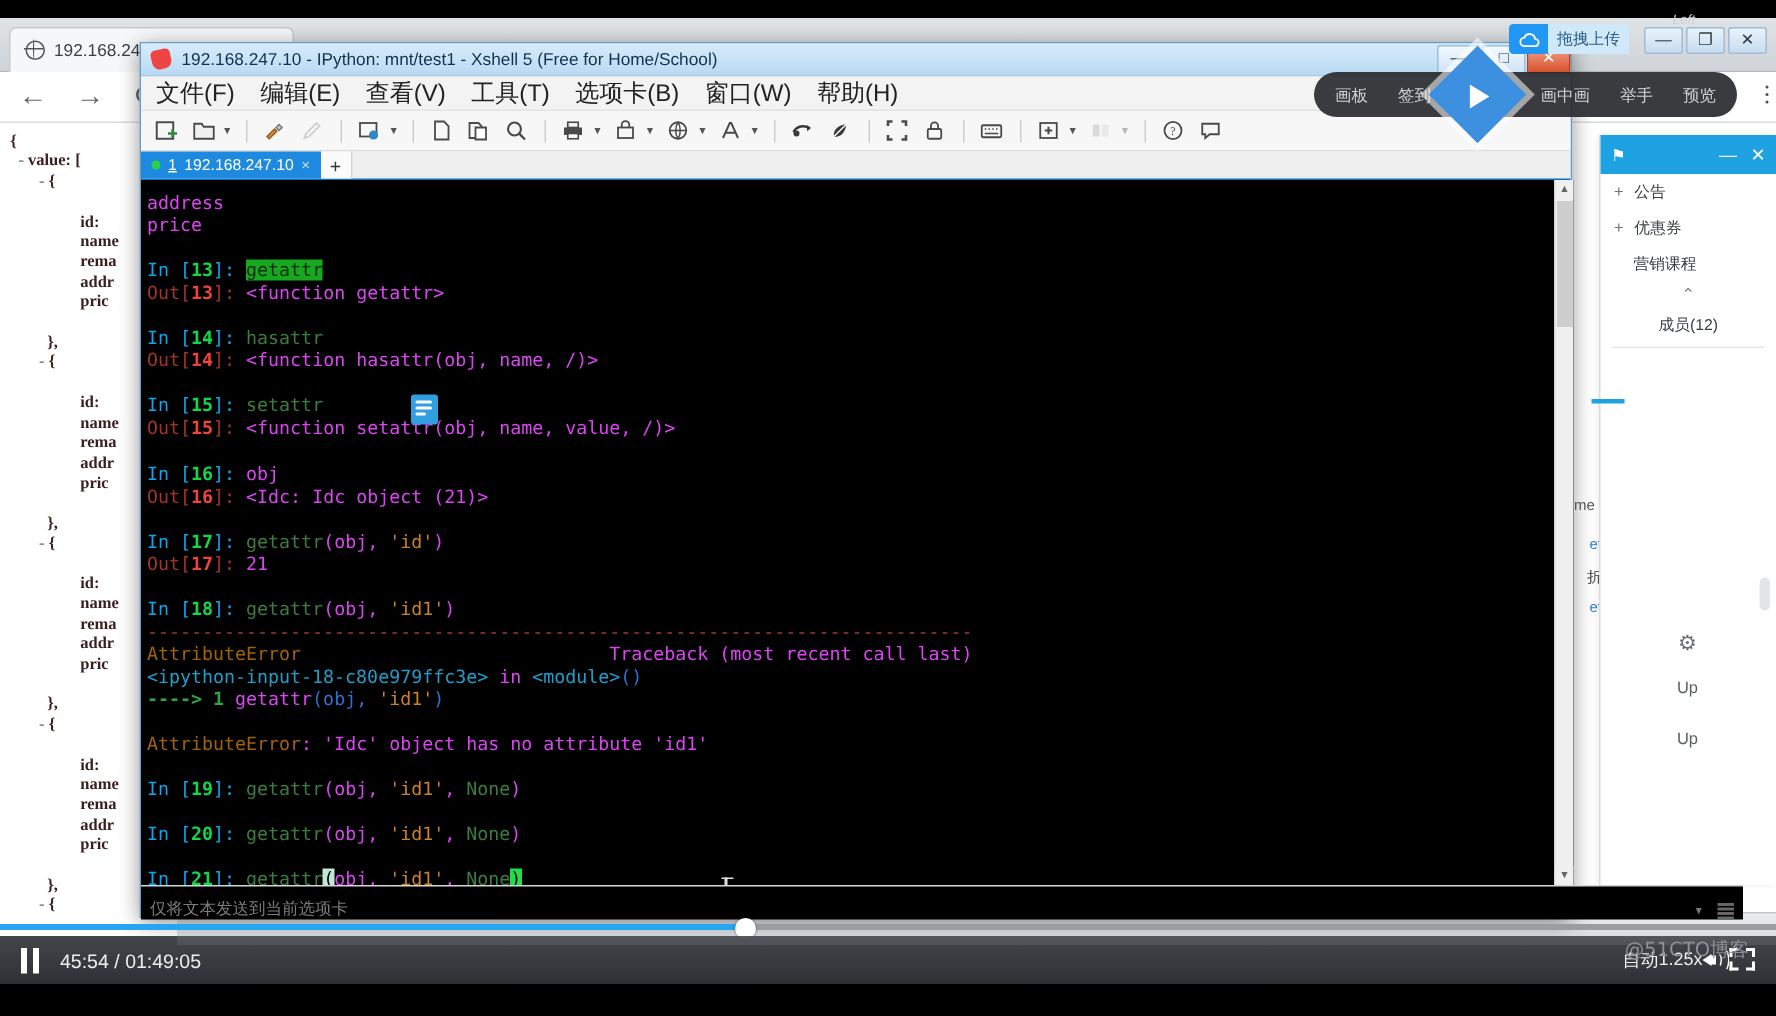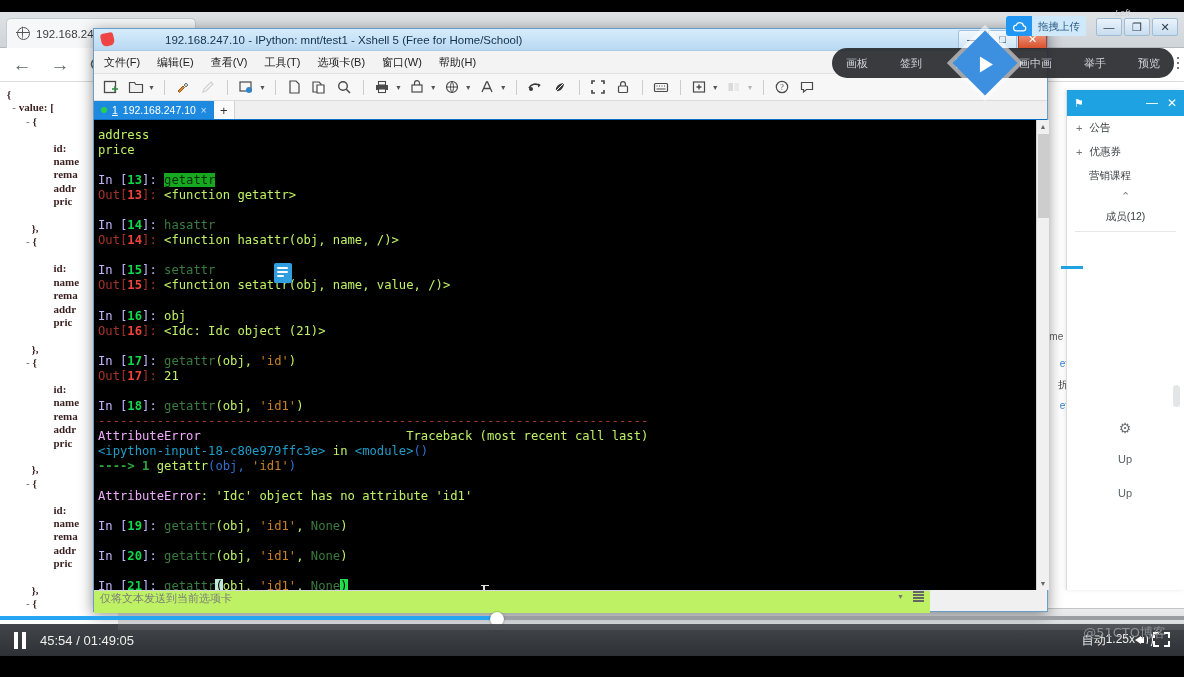--- a/index.html
+++ b/index.html
@@ -52,23 +52,23 @@
     background:#fff; padding:6px 0 0 4px;
     font-family:"Liberation Serif", serif; font-size:11px; color:#222;
     overflow:hidden;
   }
   .j-row { white-space:pre; line-height:13.4px; font-weight:bold; }
   .j-key { color:#3b1f1f; }
   .j-tog { color:#666; font-weight:normal; }
 
   
   #tc-toolbar {
-    position:absolute; right:10px; top:48px; height:30px;
+    position:absolute; right:26px; top:48px; height:30px;
     background:rgba(42,44,48,.93); border-radius:15px;
-    display:flex; align-items:center; padding:0 14px; gap:32px; z-index:60;
+    display:flex; align-items:center; padding:0 14px; gap:20px; z-index:60;
   }
   .tc-item { color:#cfd3d8; font-size:11px; white-space:nowrap; }
   #tc-dots {
     position:absolute; right:0px; top:52px; width:12px; height:22px; z-index:62;
     display:flex; flex-direction:column; justify-content:center; align-items:center; gap:2.5px;
   }
   #tc-dots i { width:2.5px; height:2.5px; border-radius:50%; background:#4b4f55; display:block; }
 
   #tc-watermark {
     position:absolute; right:12px; top:40px; z-index:61;
@@ -119,35 +119,35 @@
     border:1px solid #6a9ec9;
     box-shadow:0 3px 14px rgba(0,0,0,.45);
   }
   #xs-title {
     height:22px; background:linear-gradient(#d7ecfb,#b9d9f2);
     display:flex; align-items:center; padding-left:7px; gap:7px;
     border-bottom:1px solid #a9c9e4;
   }
   #xs-ticon { width:13px; height:13px; background:#e44; border-radius:3px 3px 5px 5px;
               transform:rotate(-12deg); flex:none; }
-  #xs-ttext { font-size:11.5px; color:#12314d; white-space:nowrap;margin-left:44px; }
+  #xs-ttext { font-size:11.5px; color:#12314d; white-space:nowrap; }
   #xs-wbtns { margin-left:auto; display:flex; }
   #xs-wbtns div {
     width:29px; height:19px; margin-left:1px;
     background:linear-gradient(#f2f8fd,#cfe4f5); border:1px solid #9cc0dd;
     border-radius:2px 2px 0 0; font-size:11px; color:#213a52;
     text-align:center; line-height:17px;
   }
   #xs-wbtns div.cl { background:linear-gradient(#f3a48f,#d9512c); color:#fff; border-color:#b63e1c; }
 
   #xs-menu {
     height:23px; background:#f3f3f3; display:flex; align-items:center;
     padding-left:10px; gap:17px; border-bottom:1px solid #e2e2e2;
   }
-  .xs-mi { font-size:11px; color:#222; white-space:nowrap; }
+  .xs-mi { font-size:16px; color:#222; white-space:nowrap; }
 
   #xs-tools {
     height:27px; background:#f7f7f7; display:flex; align-items:center;
     padding-left:7px; gap:6px; border-bottom:1px solid #dcdcdc;
   }
   .tb { width:19px; height:19px; position:relative; color:#4a4a4a; flex:none;
         display:flex; align-items:center; justify-content:center; font-size:14px; }
   .tb svg { width:16px; height:16px; }
   .tb-car { font-size:7px; color:#555; margin-left:-3px; }
   .tb-sep { width:1px; height:15px; background:#cdcdcd; margin:0 3px; flex:none; }
@@ -173,28 +173,28 @@
     position:absolute; left:0; top:91px; width:955px; height:470px;
     background:#000; overflow:hidden;
   }
   #term-inner {
     position:absolute; left:0; top:0; right:13px; bottom:0;
     padding:8px 0 0 4px;
     font-family:"DejaVu Sans Mono","Liberation Mono",monospace;
     font-size:12.2px; line-height:15.05px; color:#e8e8e8;
     white-space:pre; letter-spacing:0;
   }
-  .c-in    { color:#c4b5fd; }
+  .c-in    { color:#0ea5e9; }
   .c-innum { color:#0fd84a; font-weight:bold; }
   .c-out   { color:#a3332b; }
   .c-outnum{ color:#f0443a; font-weight:bold; }
   .c-src   { color:#3a7c3f; }
   .c-str   { color:#c98224; }
-  .c-err   { color:#f0abfc; }
-  .c-white { color:#bef264; }
+  .c-err   { color:#a16207; }
+  .c-white { color:#d946ef; }
   .c-dash  { color:#a03a2e; }
   .c-blue  { color:#2f6fd0; }
   .c-cyan  { color:#1f9ec9; }
   .c-grn2  { color:#2fa63f; font-weight:bold; }
   .hl      { background:#16a81f; color:#0a2d0a; }
   .cur     { background:#1fe04a; color:#000; }
   .cur2    { background:#bfe8d8; color:#000; }
 
   #term-caret {
     position:absolute; left:389px; top:465px; width:2px; height:14px;
@@ -215,23 +215,23 @@
 
   
   #term-sb { position:absolute; right:0; top:0; width:13px; height:470px; background:#f0f0f0;
              border-left:1px solid #d4d4d4; }
   .sb-arrow { height:13px; background:#f0f0f0; color:#666; font-size:7px;
               display:flex; align-items:center; justify-content:center; }
   #term-sb-thumb { position:absolute; left:1px; top:14px; width:11px; height:84px;
                    background:#cdcdcd; }
 
   #xs-status {
-    position:absolute; left:0; top:561px; width:836px; height:23px;
-    background:#bef264; border-top:1px solid #d6d6d6;
-    display:flex; align-items:flex-start; padding:0 6px;
+    position:absolute; left:0; top:561px; width:1068px; height:23px;
+    background:#000000; border-top:1px solid #d6d6d6;
+    display:flex; align-items:flex-end; padding:0 6px;
   }
   #xs-status-txt { font-size:11px; color:#7c7c7c; }
   #xs-status-r { margin-left:auto; display:flex; align-items:center; gap:9px; }
   #xs-status-r .ca { font-size:7px; color:#777; }
   #xs-status-r .bars { display:flex; flex-direction:column; gap:1.5px; }
   #xs-status-r .bars i { width:11px; height:1.6px; background:#666; display:block; }
 
   
   #bg-statusbar {
     position:absolute; left:118px; top:608px; width:1272px; height:22px;

